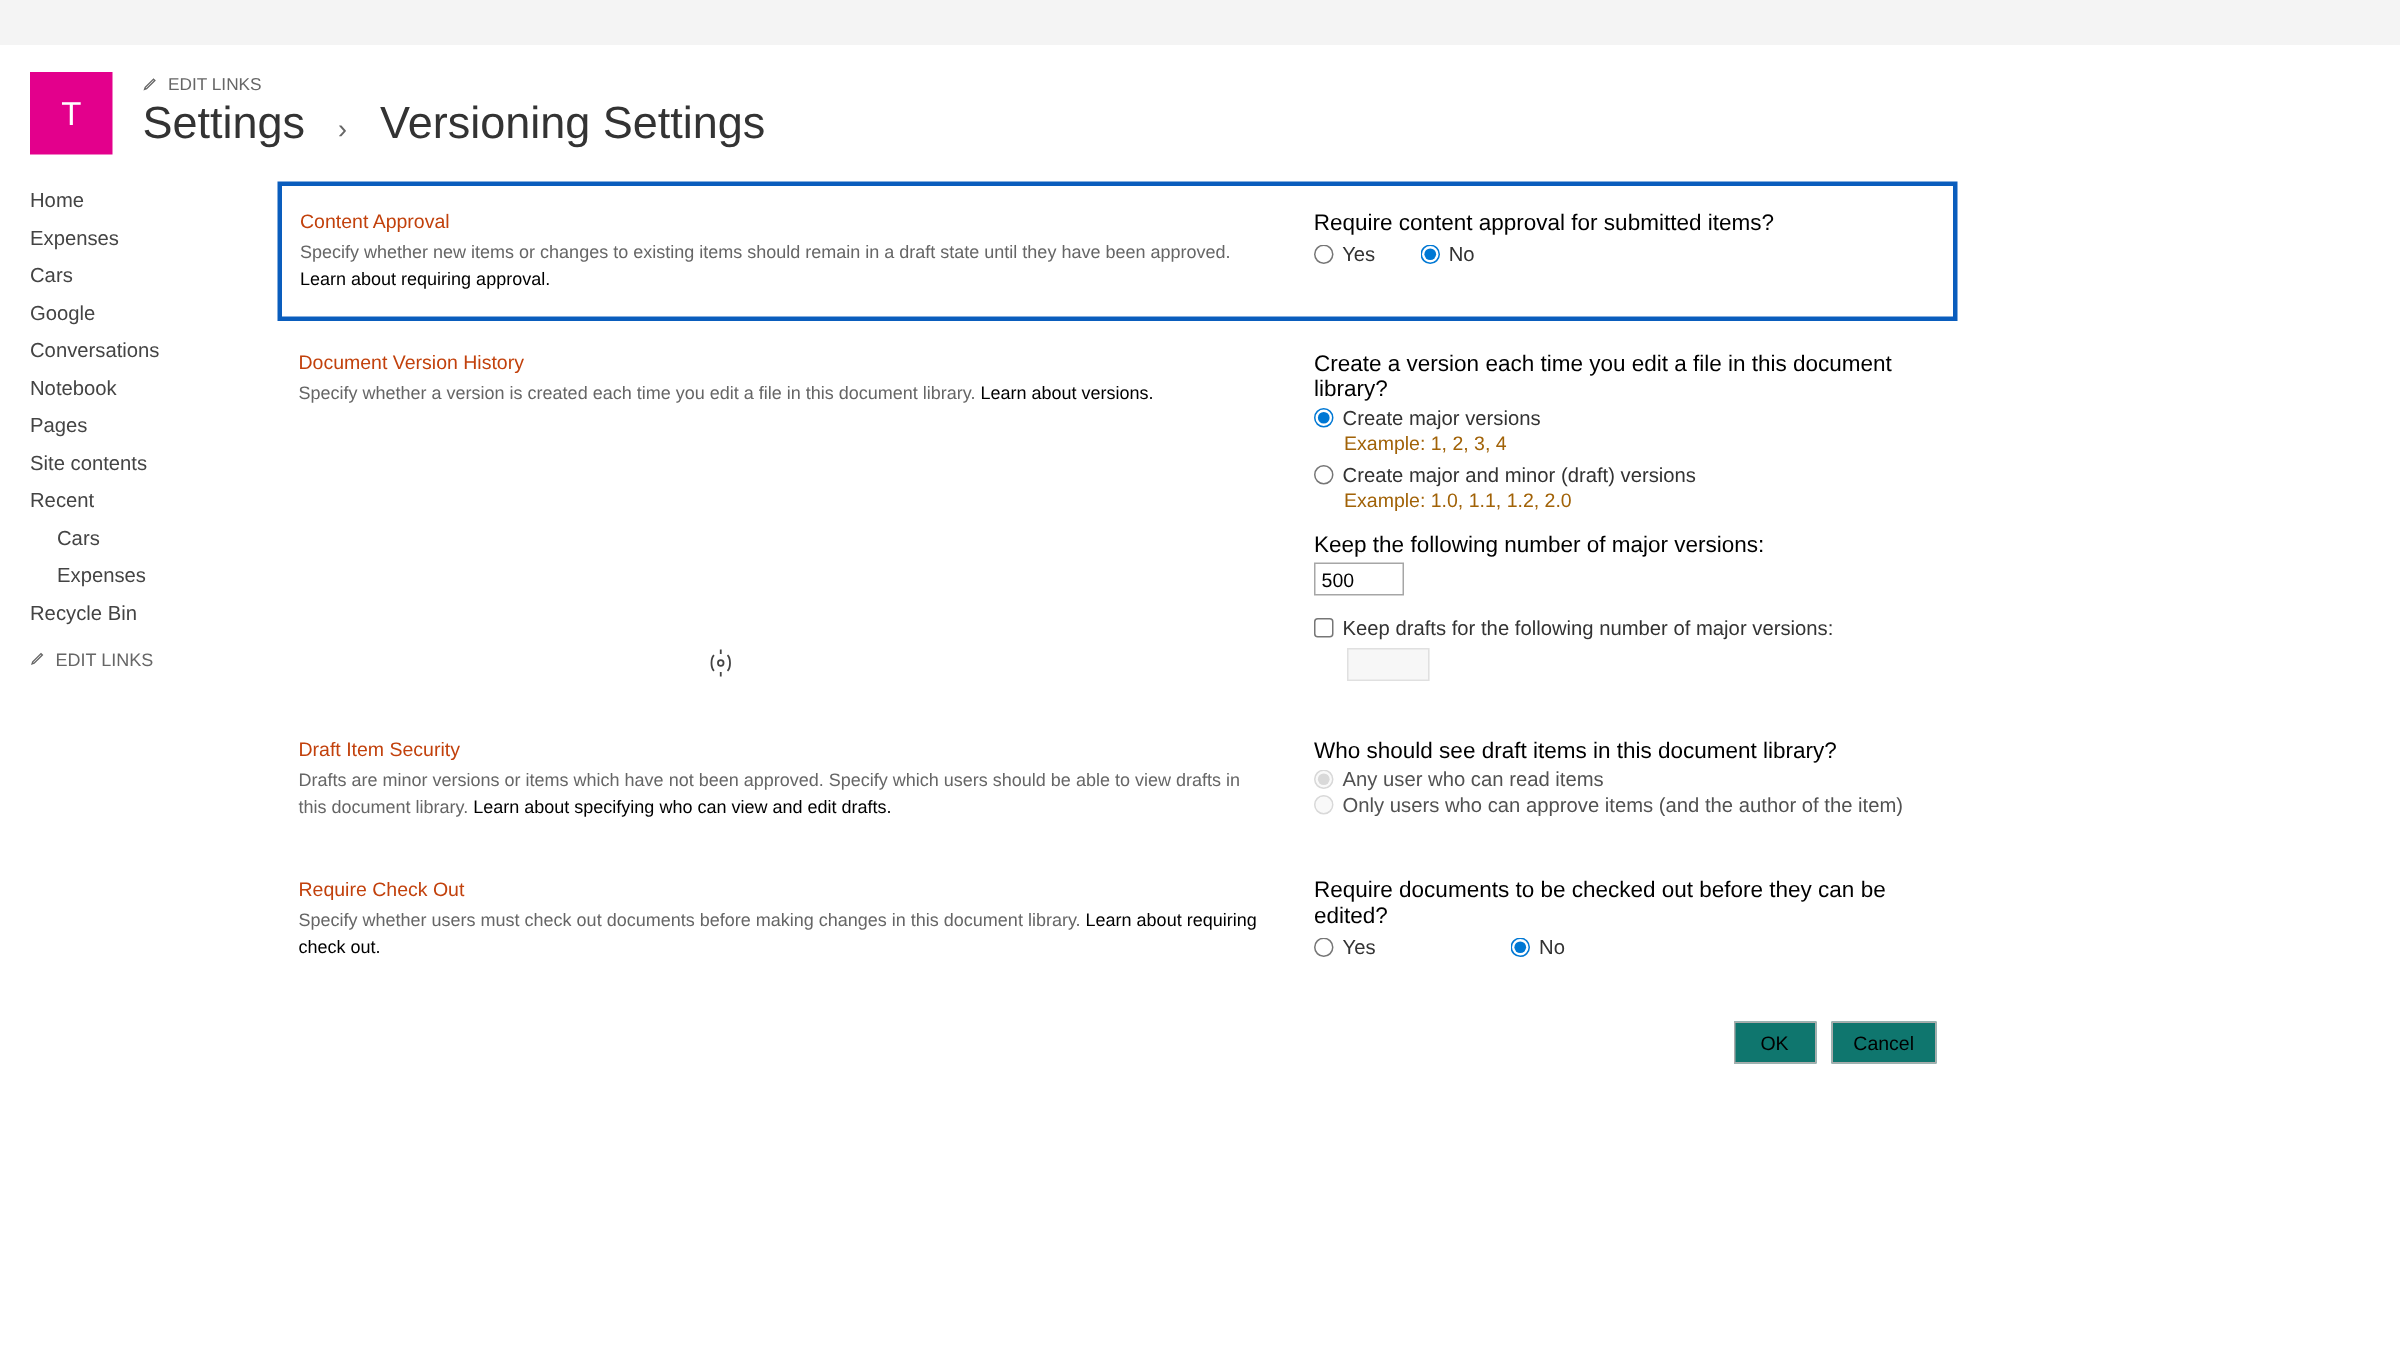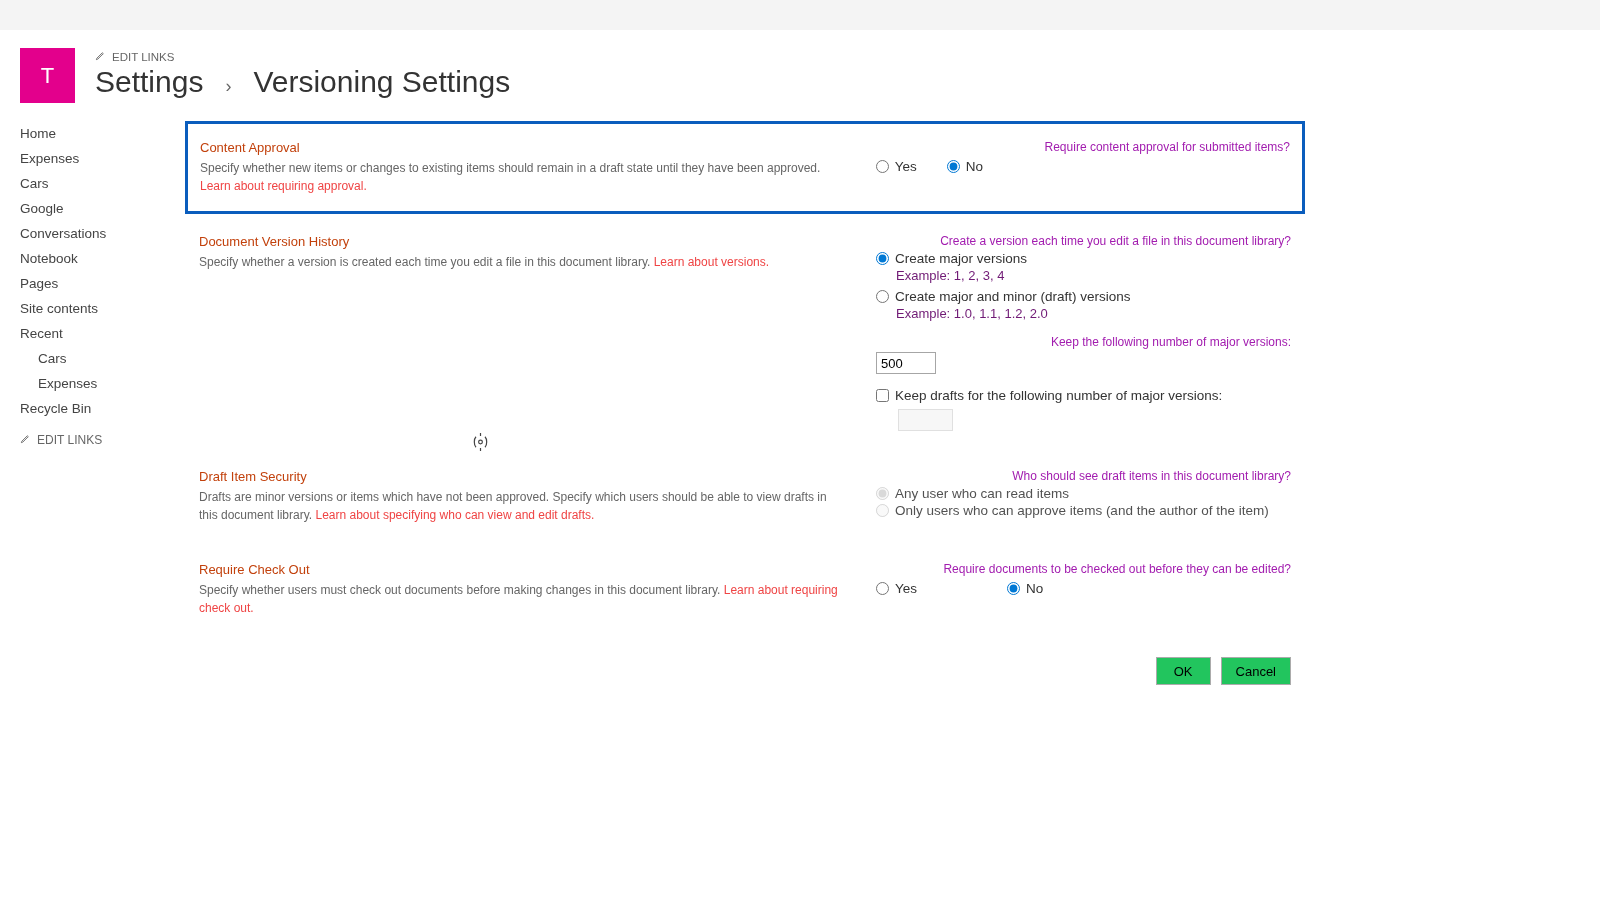--- a/index.html
+++ b/index.html
@@ -108,44 +108,43 @@
     font-size: 13px;
     color: #c2410c;
     margin-bottom: 4px;
   }
   .sec-desc {
     font-size: 12px;
     color: #666;
     line-height: 1.5;
   }
   .sec-desc a, .link {
-    color: #ef4444;
+    color: #000000;
     text-decoration: none;
   }
   .q-label {
-    font-size: 12px;
-    color: #a21caf;
+    font-size: 15px;
+    color: #000000;
     margin-bottom: 3px;
-    text-align: right;
   }
   .opt-row {
     display: flex;
     align-items: center;
     gap: 6px;
     margin: 2px 0;
     font-size: 13.5px;
   }
   .opt-row input[type="radio"],
   .opt-row input[type="checkbox"] {
     accent-color: #0078d4;
   }
   .opt-inline { display:flex; gap: 30px; }
   .sub-hint {
     font-size: 13px;
-    color: #701a75;
+    color: #a16207;
     margin-left: 20px;
     margin-bottom: 6px;
   }
   .num-input {
     width: 60px;
     height: 22px;
     border: 1px solid #a6a6a6;
     font-size: 13px;
     padding: 1px 4px;
   }
@@ -163,21 +162,21 @@
     display: flex;
     justify-content: flex-end;
     gap: 10px;
     margin-top: 22px;
     padding-right: 14px;
   }
   .btn {
     min-width: 55px;
     height: 28px;
     border: 1px solid #ababab;
-    background: #22c55e;
+    background: #0f766e;
     font-size: 13px;
     padding: 0 14px;
     cursor: pointer;
   }
   .pencil-icon svg { width: 11px; height: 11px; }
   .cursor-icon {
     position: absolute;
     left: 288px;
     top: 310px;
     pointer-events: none;

